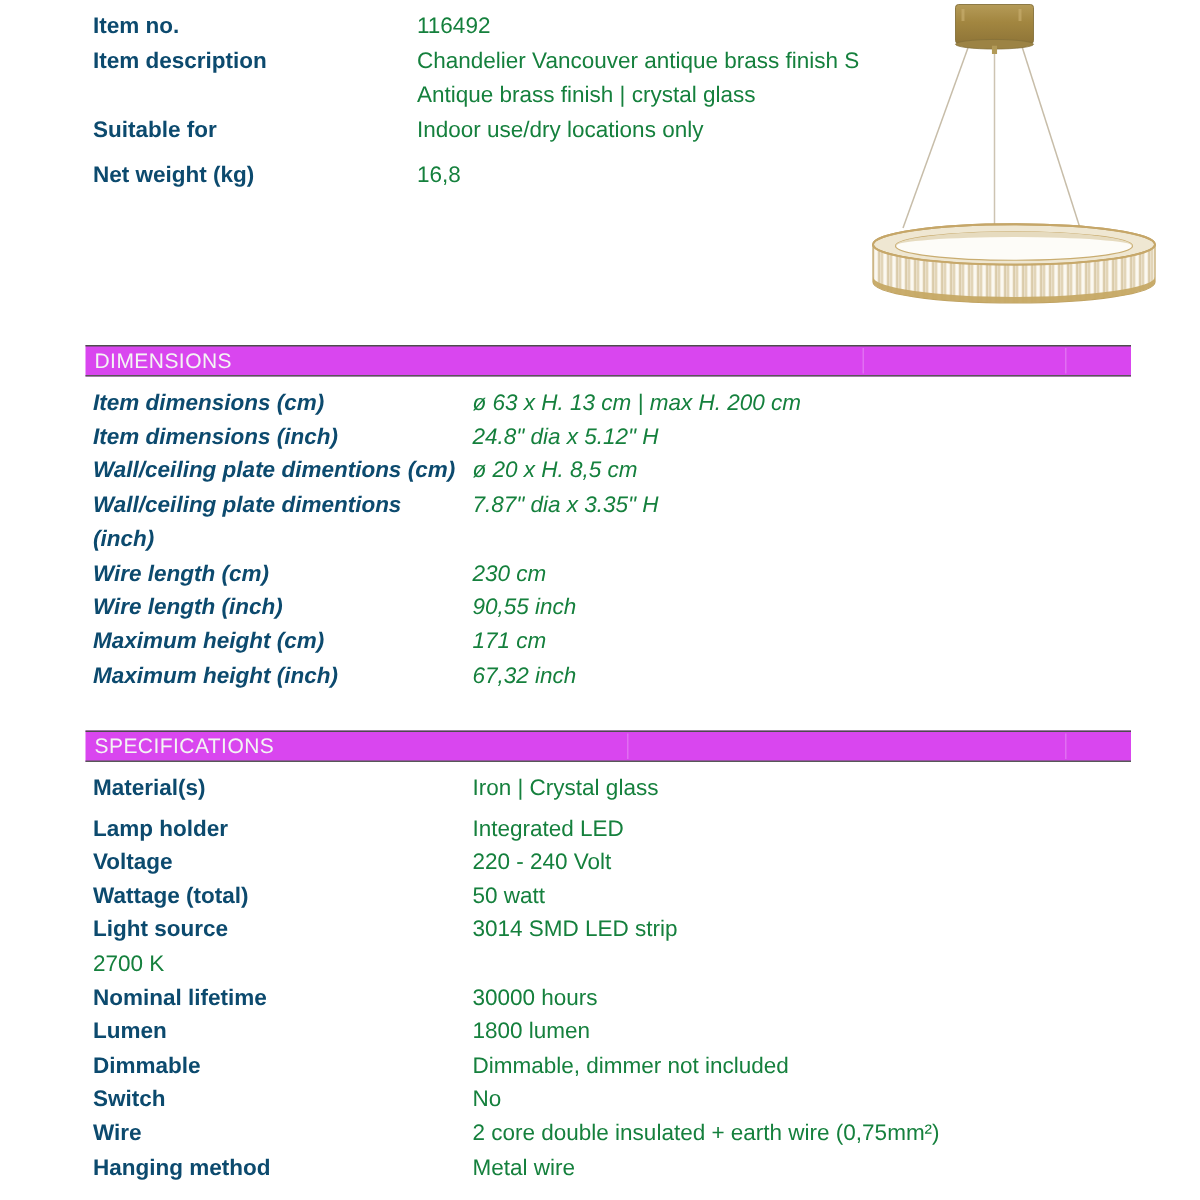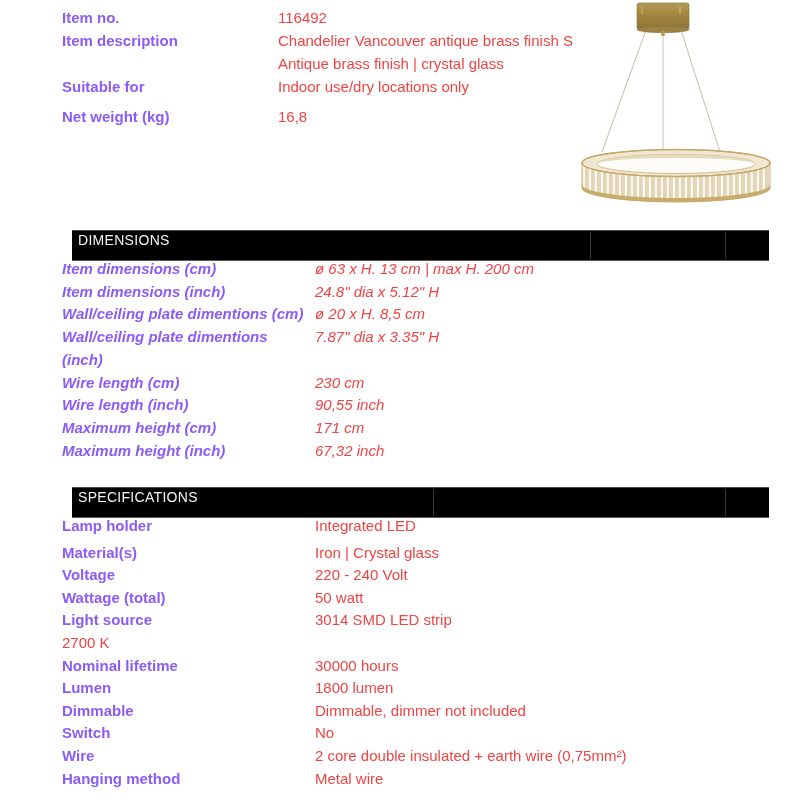--- a/index.html
+++ b/index.html
@@ -6,36 +6,36 @@
   html,body { background:#ffffff; }
   body {
     width:800px; height:800px;
     font-family:"Liberation Sans", sans-serif;
     color:#1d1d1d;
   }
   .page { position:relative; width:800px; height:800px; background:#ffffff; overflow:hidden; }
 
   
   .row { display:flex; align-items:flex-start; }
-  .lbl { font-weight:700; white-space:pre; color:#8b5cf6; }
-  .val { white-space:pre; color:#ef4444; }
+  .lbl { font-weight:700; white-space:pre; color:#0c4a6e; }
+  .val { white-space:pre; color:#15803d; }
 
   
   .top-info { position:absolute; left:62px; top:6px; font-size:15px; line-height:23px; }
   .top-info .lbl { flex:0 0 216px; width:216px; }
   .top-info .row:nth-child(3) { }
   .top-info .row:nth-child(4) { margin-top:7px; }
 
   
   .photo { position:absolute; left:575px; top:0; width:210px; height:215px; }
 
   
   .section-bar {
-    position:absolute; left:72px; width:697px; height:31px;
-    background:#000000;
+    position:absolute; left:57px; width:697px; height:21px;
+    background:#d946ef;
     border-top:1.5px solid #4c4c4c;
     border-bottom:1px solid #585858;
     color:#f4f4f4; font-size:14px; line-height:18px;
     padding-left:6px; letter-spacing:0.3px;
   }
   .bar-dimensions { top:230px; }
   .bar-specs { top:487px; }
   .sep { position:absolute; top:1px; bottom:1px; width:1px; background:rgba(255,255,255,0.22); }
   .bar-dimensions .sep1 { left:518px; }
   .bar-dimensions .sep2 { left:653px; }
@@ -154,28 +154,28 @@
   </section>
 
   <div class="section-bar bar-specs">
     <span>SPECIFICATIONS</span>
     <i class="sep sep1"></i>
     <i class="sep sep2"></i>
   </div>
 
   <section class="table specs">
     <div class="row">
+      <div class="lbl">Material(s)</div>
+      <div class="val">Iron | Crystal glass</div>
+    </div>
+    <div class="row">
       <div class="lbl">Lamp holder</div>
       <div class="val">Integrated LED</div>
     </div>
     <div class="row">
-      <div class="lbl">Material(s)</div>
-      <div class="val">Iron | Crystal glass</div>
-    </div>
-    <div class="row">
       <div class="lbl">Voltage</div>
       <div class="val">220 - 240 Volt</div>
     </div>
     <div class="row">
       <div class="lbl">Wattage (total)</div>
       <div class="val">50 watt</div>
     </div>
     <div class="row">
       <div class="lbl">Light source</div>
       <div class="val">3014 SMD LED strip</div>

